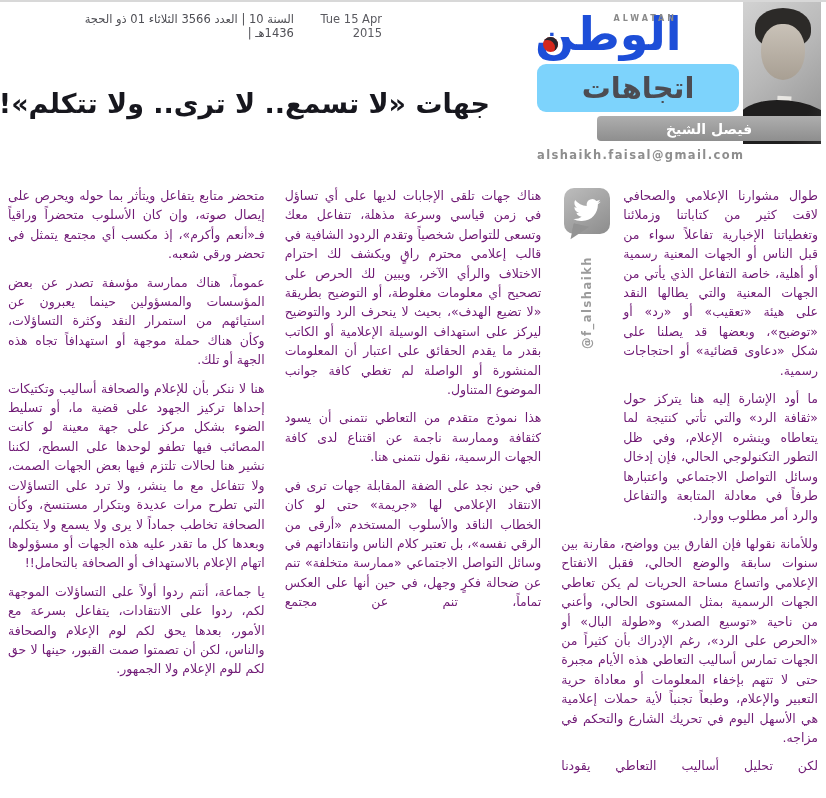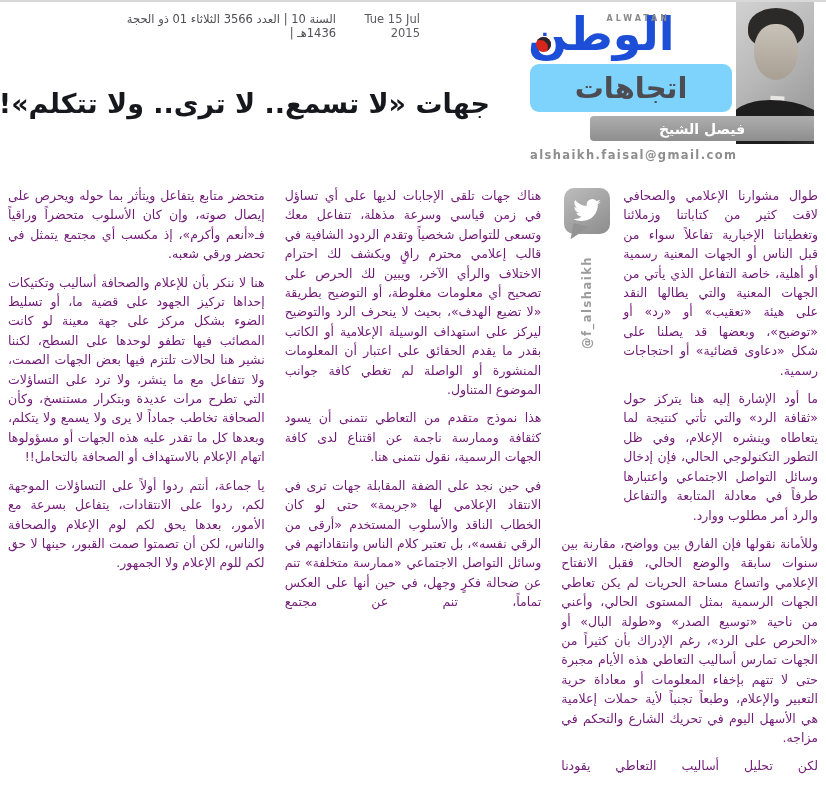--- a/index.html
+++ b/index.html
@@ -3,21 +3,21 @@
 <meta charset="utf-8">
 <style>
   * { margin:0; padding:0; box-sizing:border-box; }
   html,body { background:#ffffff; }
   body {
     width:826px; height:798px; position:relative; overflow:hidden;
     font-family:"DejaVu Sans", sans-serif; color:#2e2e35;
     border-top:2px solid #d8d8d8;
   }
   
-  .header { position:absolute; top:0; right:12px; left:0; height:180px;margin-left:38px; }
+  .header { position:absolute; top:0; right:5px; left:0; height:180px; }
   .issue-line {
     position:absolute; top:10px; left:52px; width:330px;
     direction:rtl; text-align:right;
     font-size:11.5px; color:#4f4f55; letter-spacing:0;
     display:flex; flex-direction:row-reverse; justify-content:space-between; align-items:center;
   }
   .issue-line .en { direction:ltr; color:#5a5a60; font-size:11.5px; }
   .logo { position:absolute; top:4px; right:86px; width:200px; text-align:left; direction:rtl; }
   .logo .ar {
     font-size:46px; font-weight:bold; color:#1d4ed8; line-height:56px;
@@ -101,21 +101,21 @@
     margin-top:22px; writing-mode:vertical-rl; transform:rotate(180deg);
     direction:ltr; font-size:11.5px; font-weight:bold; color:#9b9b9b; letter-spacing:1.5px;
   }
 </style>
 </head>
 <body>
 
 <div class="header">
   <div class="issue-line">
     <span>السنة 10 | العدد 3566 الثلاثاء 01 ذو الحجة 1436هـ |</span>
-    <span class="en">Tue 15 Jul 2015</span>
+    <span class="en">Tue 15 Apr 2015</span>
   </div>
 
   <div class="logo">
     <span class="ar">الوطن</span>
     <span class="en-sub">ALWATAN</span>
     <span class="dot"></span>
   </div>
 
   <div class="photo">
     <div class="hair"></div>
@@ -155,17 +155,18 @@
   </div>
 
   <div class="col">
     <p>هناك جهات تلقى الإجابات لديها على أي تساؤل في زمن قياسي وسرعة مذهلة، تتفاعل معك وتسعى للتواصل شخصياً وتقدم الردود الشافية في قالب إعلامي محترم راقٍ ويكشف لك احترام الاختلاف والرأي الآخر، ويبين لك الحرص على تصحيح أي معلومات مغلوطة، أو التوضيح بطريقة «لا تضيع الهدف»، بحيث لا ينحرف الرد والتوضيح ليركز على استهداف الوسيلة الإعلامية أو الكاتب بقدر ما يقدم الحقائق على اعتبار أن المعلومات المنشورة أو الواصلة لم تغطي كافة جوانب الموضوع المتناول.</p>
     <p>هذا نموذج متقدم من التعاطي نتمنى أن يسود كثقافة وممارسة ناجمة عن اقتناع لدى كافة الجهات الرسمية، نقول نتمنى هنا.</p>
     <p class="cont-out">في حين نجد على الضفة المقابلة جهات ترى في الانتقاد الإعلامي لها «جريمة» حتى لو كان الخطاب الناقد والأسلوب المستخدم «أرقى من الرقي نفسه»، بل تعتبر كلام الناس وانتقاداتهم في وسائل التواصل الاجتماعي «ممارسة متخلفة» تنم عن ضحالة فكرٍ وجهل، في حين أنها على العكس تماماً، تنم عن مجتمع</p>
   </div>
 
   <div class="col">
     <p class="cont-in">متحضر متابع يتفاعل ويتأثر بما حوله ويحرص على إيصال صوته، وإن كان الأسلوب متحضراً وراقياً فـ«أنعم وأكرم»، إذ مكسب أي مجتمع يتمثل في تحضر ورقي شعبه.</p>
+    <p>عموماً، هناك ممارسة مؤسفة تصدر عن بعض المؤسسات والمسؤولين حينما يعبرون عن استيائهم من استمرار النقد وكثرة التساؤلات، وكأن هناك حملة موجهة أو استهدافاً تجاه هذه الجهة أو تلك.</p>
     <p>هنا لا ننكر بأن للإعلام والصحافة أساليب وتكتيكات إحداها تركيز الجهود على قضية ما، أو تسليط الضوء بشكل مركز على جهة معينة لو كانت المصائب فيها تطفو لوحدها على السطح، لكننا نشير هنا لحالات تلتزم فيها بعض الجهات الصمت، ولا تتفاعل مع ما ينشر، ولا ترد على التساؤلات التي تطرح مرات عديدة وبتكرار مستنسخ، وكأن الصحافة تخاطب جماداً لا يرى ولا يسمع ولا يتكلم، وبعدها كل ما تقدر عليه هذه الجهات أو مسؤولوها اتهام الإعلام بالاستهداف أو الصحافة بالتحامل!!</p>
     <p>يا جماعة، أنتم ردوا أولاً على التساؤلات الموجهة لكم، ردوا على الانتقادات، يتفاعل بسرعة مع الأمور، بعدها يحق لكم لوم الإعلام والصحافة والناس، لكن أن تصمتوا صمت القبور، حينها لا حق لكم للوم الإعلام ولا الجمهور.</p>
   </div>
 
 </div>
 
 </body></html>

